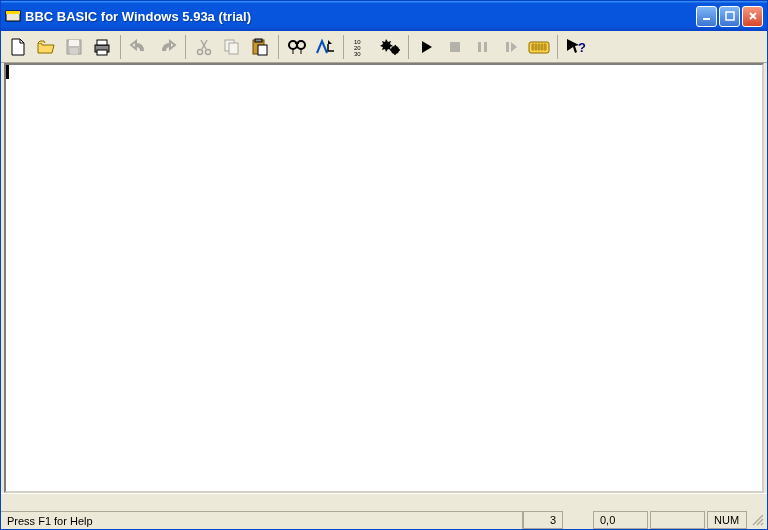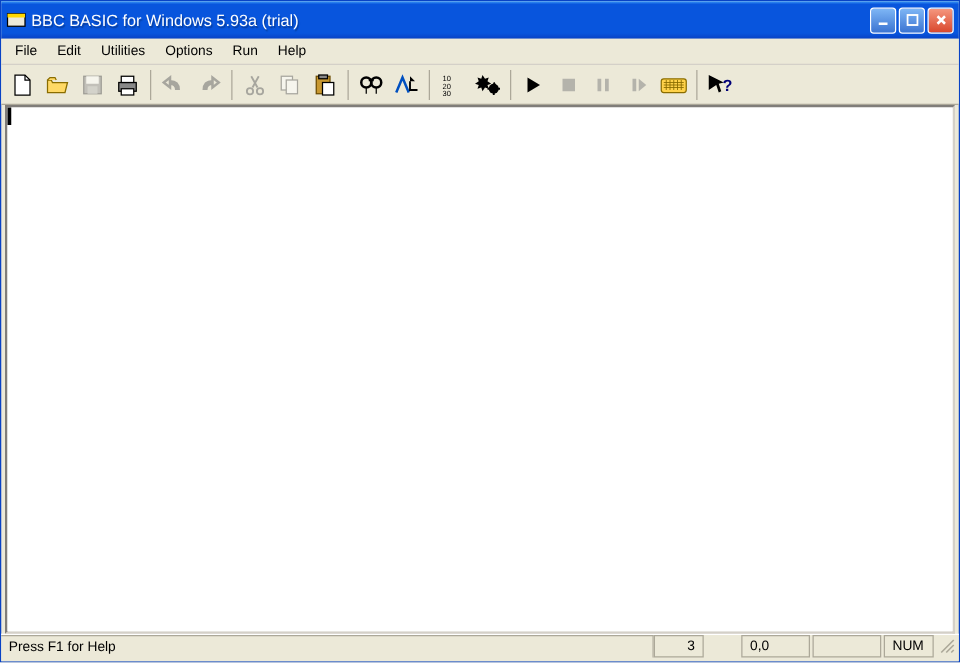--- a/index.html
+++ b/index.html
@@ -1,33 +1,33 @@
 <!DOCTYPE html>
 <html><head>
 <meta charset="utf-8">
 <style>
 * { box-sizing: border-box; margin: 0; padding: 0; }
 body { width: 768px; height: 530px; font-family: Tahoma, sans-serif; font-size: 11px; overflow: hidden; background: #ece9d8; }
 .window { width: 768px; height: 530px; border: 1px solid #0842c5; display: flex; flex-direction: column; background: #ece9d8; }
 .titlebar { height: 30px; background: linear-gradient(to bottom, #3c9af8 0%, #0855dd 8%, #0855dd 85%, #0842c5 100%); display: flex; align-items: center; padding: 0 4px; color: #fff; }
 .titlebar .app-icon { width: 16px; height: 16px; margin-right: 4px; display: flex; align-items: center; justify-content: center; }
-.titlebar .title { flex: 1; font-weight: normal; font-size: 13px; text-shadow: 1px 1px 1px rgba(0,0,0,.3); }
+.titlebar .title { flex: 1; font-weight: bold; font-size: 13px; text-shadow: 1px 1px 1px rgba(0,0,0,.3); }
 .win-controls { display: flex; gap: 2px; }
 .win-btn { width: 21px; height: 21px; border-radius: 3px; border: 1px solid #fff; display: flex; align-items: center; justify-content: center; font-weight: bold; font-family: Arial; font-size: 12px; cursor: default; }
 .win-btn.min, .win-btn.max { background: linear-gradient(to bottom, #7eb6f5, #3b74d2); color: #fff; }
 .win-btn.close { background: linear-gradient(to bottom, #f5977e, #d9472c); color: #fff; }
 .menubar { height: 21px; background: #ece9d8; border-bottom: 1px solid #d4d0c8; display: flex; align-items: center; padding: 0 4px; gap: 2px; }
 .menubar .menu-item { padding: 2px 7px; cursor: default; }
 .toolbar { height: 32px; background: #ece9d8; border-bottom: 1px solid #aca899; display: flex; align-items: center; padding: 0 4px; gap: 2px; }
 .tb-btn { width: 26px; height: 26px; display: flex; align-items: center; justify-content: center; cursor: default; }
 .tb-sep { width: 1px; height: 24px; background: #aca899; margin: 0 3px; }
 .editor-container { flex: 1; border: 2px inset #d4d0c8; background: #fff; position: relative; margin: 0 3px; }
 .editor { width: 100%; height: 100%; border: none; outline: none; background: #fff; font-family: 'Courier New', monospace; font-size: 13px; padding: 0; resize: none; }
 .cursor-mark { position: absolute; top: 0; left: 0; width: 3px; height: 14px; background: #000; }
-.statusbar { height: 22px; background: #ece9d8; display: flex; align-items: flex-start; border-top: 1px solid #fff; font-size: 11px; }
+.statusbar { height: 36px; background: #ece9d8; display: flex; align-items: flex-end; border-top: 1px solid #fff; font-size: 11px; }
 .status-cell { border: 1px solid #aca899; height: 18px; padding: 2px 6px; display: flex; align-items: center; margin-right: 2px; background: #ece9d8; }
 .status-help { flex: 1; border-right: 1px solid #aca899; border-top: 1px solid #aca899; height: 18px; padding: 2px 6px; display: flex; align-items: center; }
 .status-num { width: 40px; justify-content: flex-end; }
 .status-pos { width: 55px; margin-left: 28px; }
 .status-empty { width: 55px; }
 .status-num2 { width: 40px; }
 .resize-grip { width: 18px; height: 18px; display: flex; align-items: flex-end; justify-content: flex-end; padding: 2px; }
 .disabled-icon { opacity: 0.55; }
 </style>
 </head>
@@ -54,28 +54,20 @@
           </svg>
         </div>
       <div class="win-btn close">
           <svg width="10" height="10">
             <path d="M2 2 L8 8 M8 2 L2 8" stroke="#fff" stroke-width="2"></path>
           </svg>
         </div>
     </div>
   </div>
 
-  <div class="menubar">
-    <span class="menu-item">File</span>
-    <span class="menu-item">Edit</span>
-    <span class="menu-item">Utilities</span>
-    <span class="menu-item">Options</span>
-    <span class="menu-item">Run</span>
-    <span class="menu-item">Help</span>
-  </div>
 
   <div class="toolbar">
     <div class="tb-btn" title="New">
       <svg width="20" height="20">
           <path d="M4 2 L12 2 L16 6 L16 18 L4 18 Z" fill="#fff" stroke="#000"></path>
           <path d="M12 2 L12 6 L16 6" fill="none" stroke="#000"></path>
         </svg>
     </div>
     <div class="tb-btn" title="Open">
       <svg width="20" height="20">

